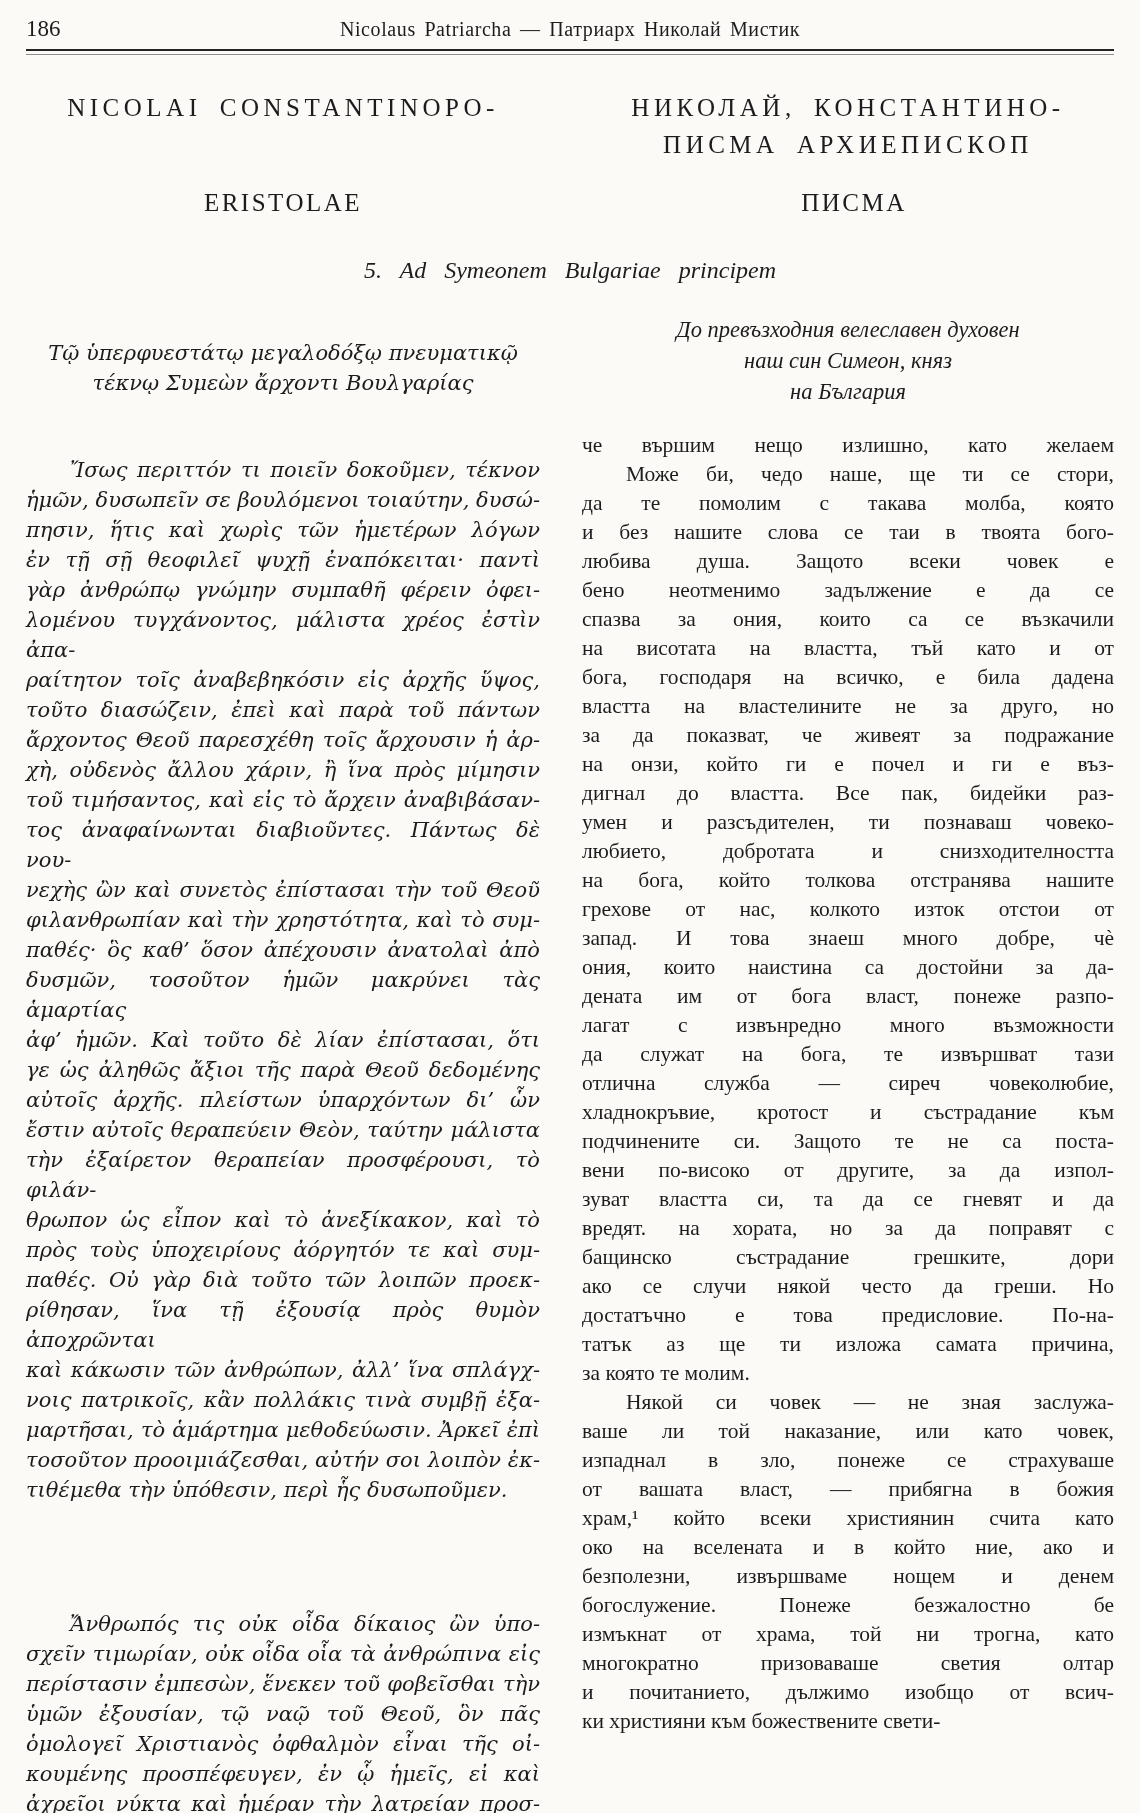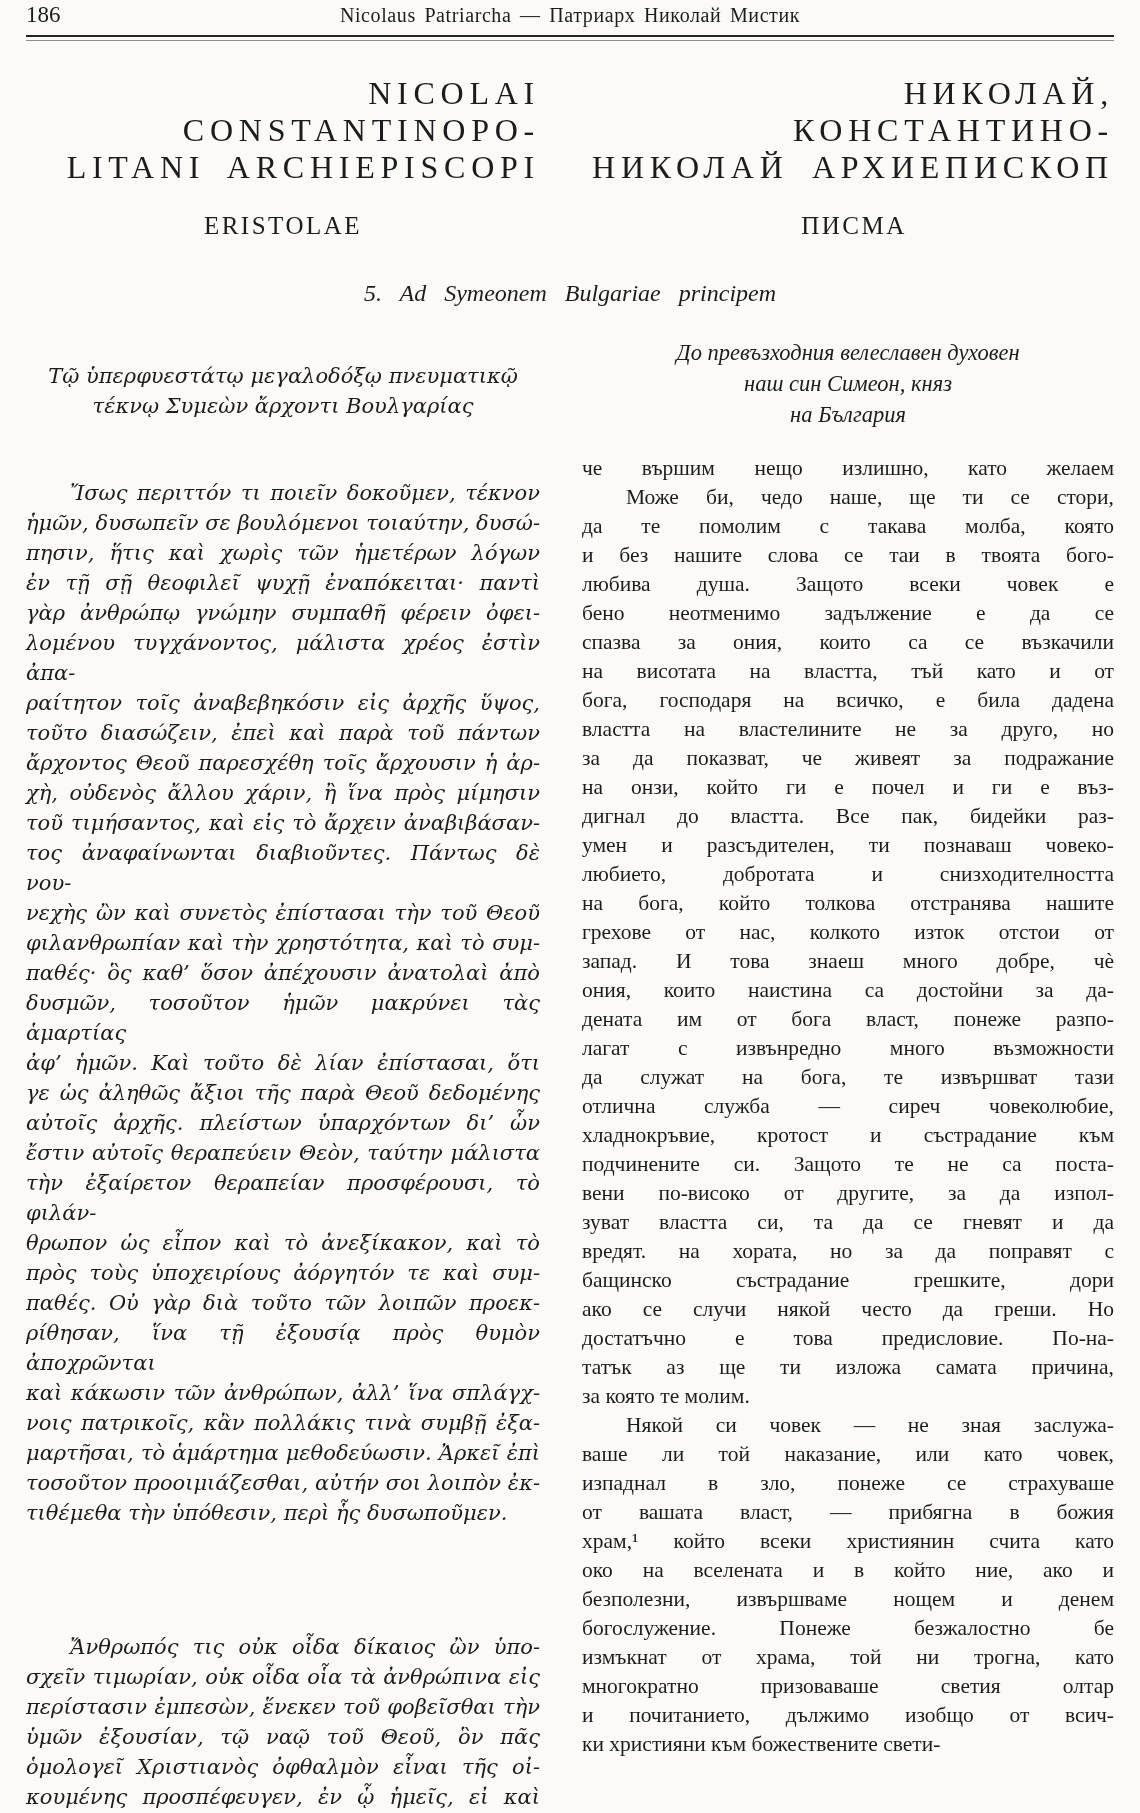--- a/index.html
+++ b/index.html
@@ -1,31 +1,31 @@
 <!DOCTYPE html>
 <html><head>
 <meta charset="utf-8">
 <style>
   html,body{margin:0;padding:0;background:#e8e6e1;}
   .page{
     width:1140px;height:1813px;box-sizing:border-box;
     margin:0 auto;background:#fbfaf7;color:#1c1c1e;
-    padding:2px 26px 0 26px;position:relative;overflow:hidden;
+    padding:16px 26px 0 26px;position:relative;overflow:hidden;
     font-family:"Liberation Serif","DejaVu Serif",serif;
   }
   
   .header-row{position:relative;height:28px;}
   .pagenum{position:absolute;left:0;top:0;font-size:23px;}
   .running{text-align:center;font-size:20px;letter-spacing:0.03em;word-spacing:0.15em;padding-top:2px;}
   .rule{margin-top:5px;height:3px;border-top:2px solid #232323;border-bottom:1px solid #8d8d8d;}
   
   .twocol{display:grid;grid-template-columns:514px 532px;justify-content:space-between;}
   
   .titles{margin-top:34px;}
-  .col-title{text-align:right;font-size:32px;line-height:37px;letter-spacing:0.18em;word-spacing:0.3em;}
+  .col-title{text-align:center;font-size:25px;line-height:37px;letter-spacing:0.18em;word-spacing:0.3em;}
   .subtitles{margin-top:26px;gap:48px;}
   .col-subtitle{text-align:center;font-size:25px;letter-spacing:0.1em;}
   
   .section-title{margin-top:40px;text-align:center;font-style:italic;font-size:24px;word-spacing:0.5em;}
   
   .dedications{margin-top:30px;}
   .dedication{font-style:italic;font-size:22.5px;line-height:31px;}
   .dedication .line{text-align:center;}
   
   .bodycols{margin-top:24px;}
@@ -43,25 +43,24 @@
 
   <div class="header-row">
     <div class="pagenum">186</div>
     <div class="running">Nicolaus Patriarcha — Патриарх Николай Мистик</div>
   </div>
   <div class="rule"></div>
 
   <div class="twocol titles">
     <div>
       <div class="col-title">NICOLAI  CONSTANTINOPO-</div>
-      <div class="col-title">LITANI  ARCHIEPISCOPI</div>
     </div>
     <div>
       <div class="col-title">НИКОЛАЙ,  КОНСТАНТИНО-</div>
-      <div class="col-title">НИКОЛАЙ  АРХИЕПИСКОП</div>
+      <div class="col-title">ПИСМА  АРХИЕПИСКОП</div>
     </div>
   </div>
 
   <div class="twocol subtitles">
     <div class="col-subtitle">ERISTOLAE</div>
     <div class="col-subtitle">ПИСМА</div>
   </div>
 
   <div class="section-title">5.  Ad  Symeonem  Bulgariae  principem</div>
 

